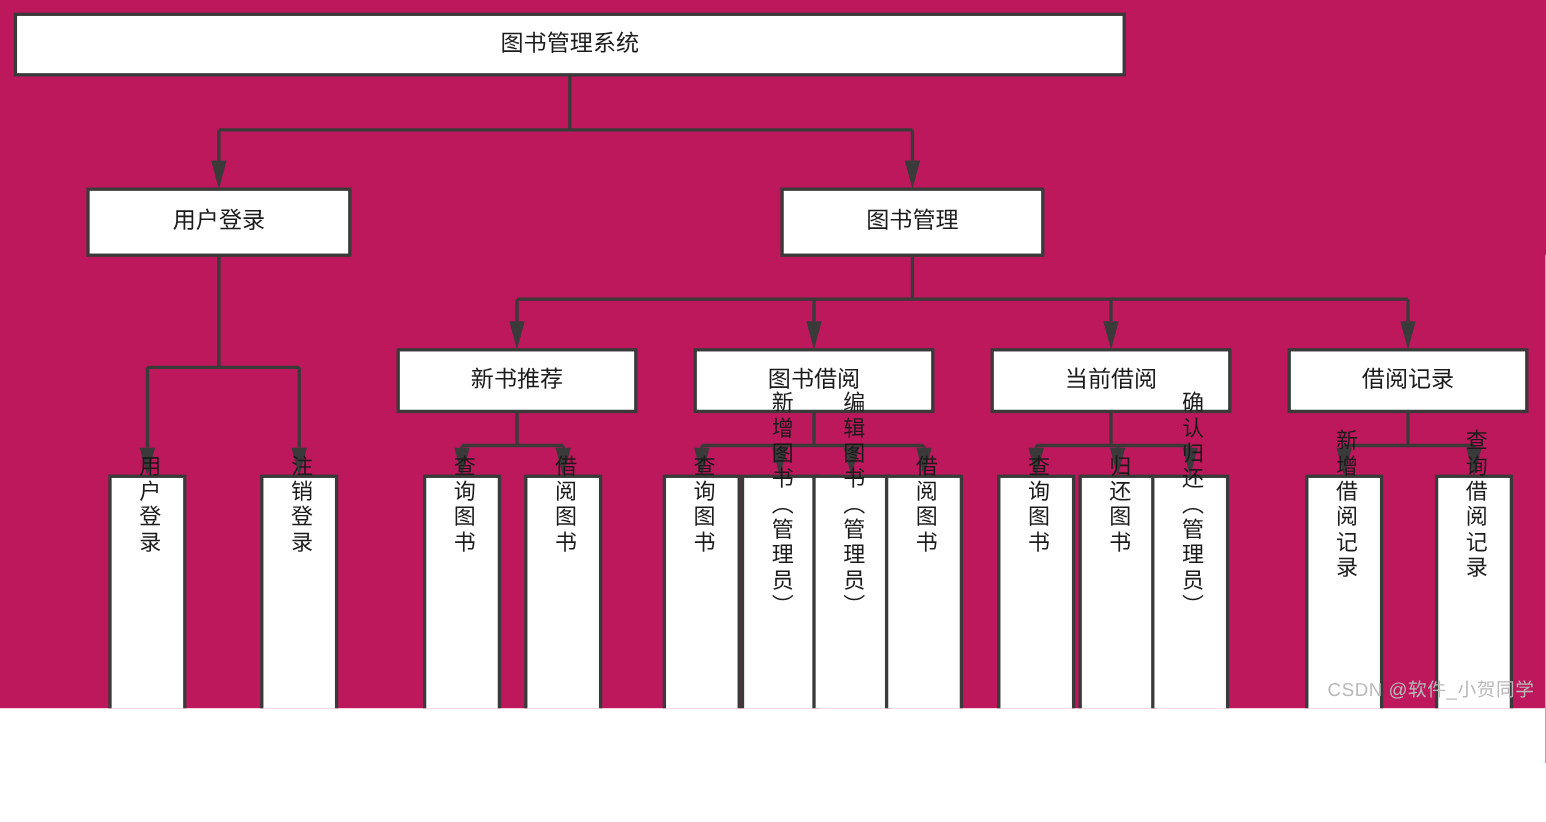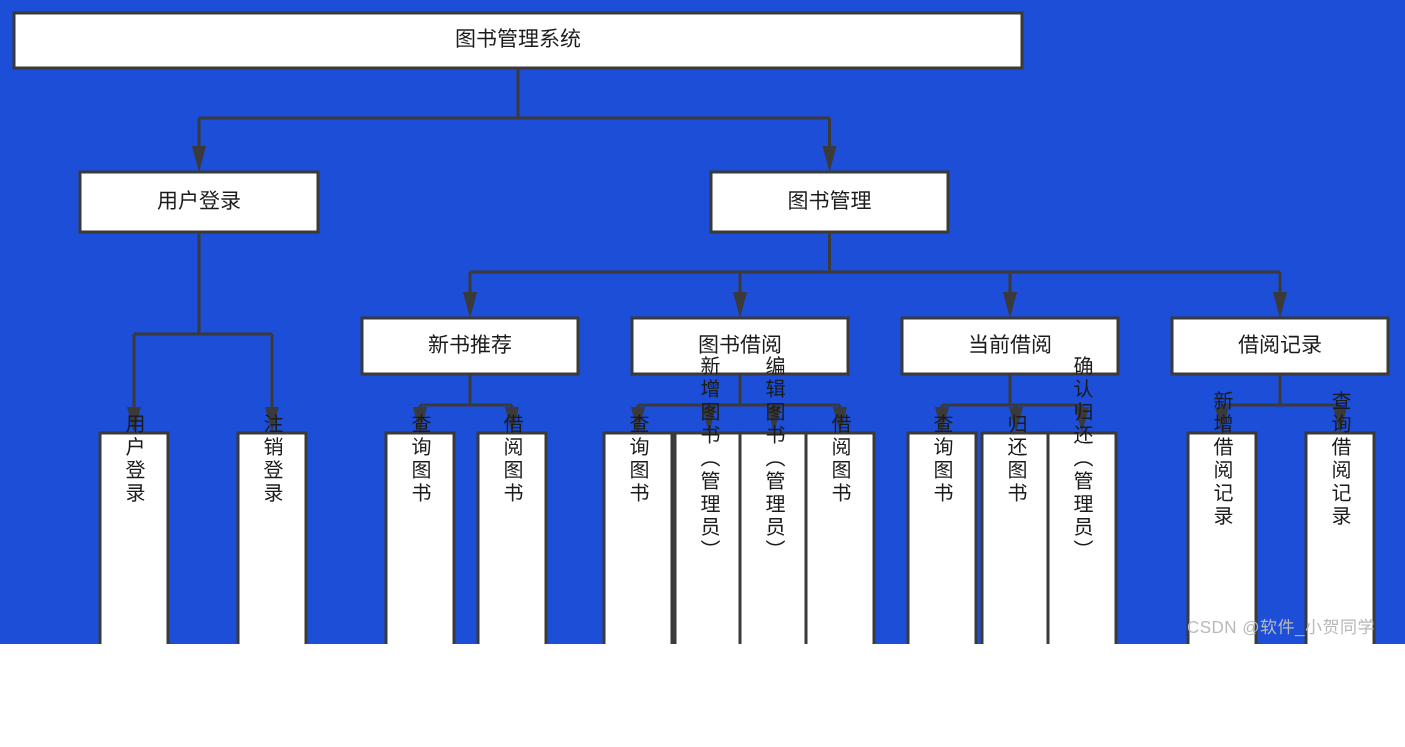--- a/index.html
+++ b/index.html
@@ -8,21 +8,21 @@
     padding: 0;
     background: #ffffff;
   }
   body {
     font-family: "Liberation Sans", "DejaVu Sans", sans-serif;
   }
   #diagram-root {
     position: relative;
     width: 1405px;
     height: 644px;
-    background: #1d4ed8;
+    background: #be185d;
     overflow: hidden;
   }
   svg.flow {
     position: absolute;
     left: 0;
     top: 0;
     width: 1405px;
     height: 747px;
     display: block;
   }
@@ -51,21 +51,21 @@
   }
   .node-label.vertical {
     font-size: 20px;
     writing-mode: vertical-rl;
     text-orientation: upright;
     letter-spacing: 3px;
     dominant-baseline: central;
   }
   .watermark {
     position: absolute;
-    right: 30px;
+    right: 10px;
     bottom: 6px;
     font-family: "Liberation Sans", "DejaVu Sans", sans-serif;
     font-size: 17px;
     color: #b9b9b9;
     letter-spacing: 0.5px;
     user-select: none;
     pointer-events: none;
     white-space: nowrap;
   }
 </style>

